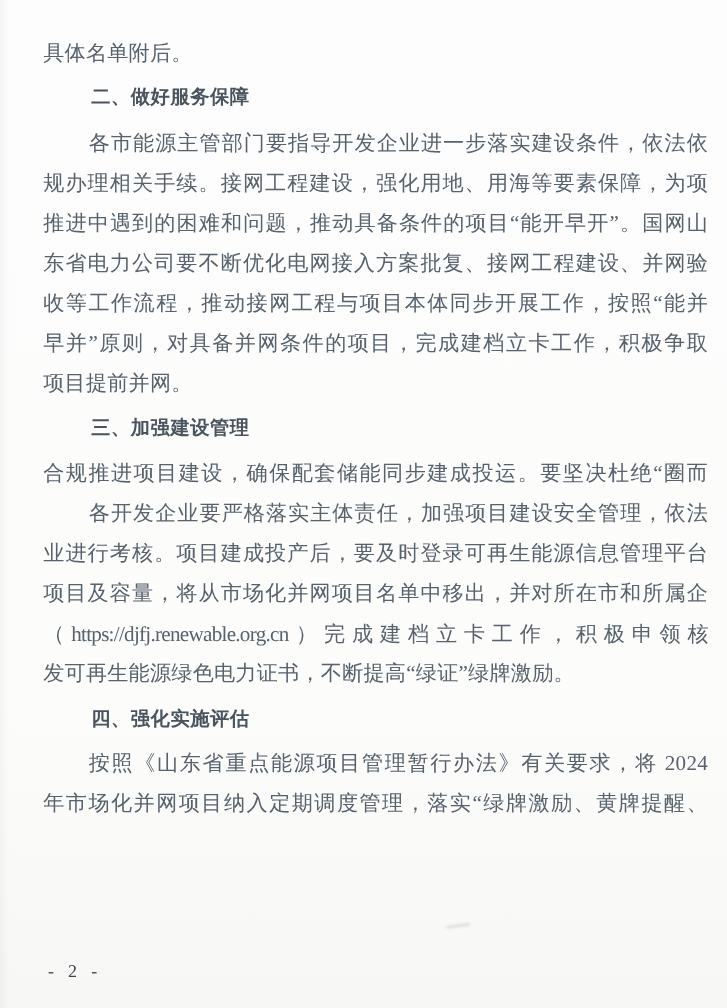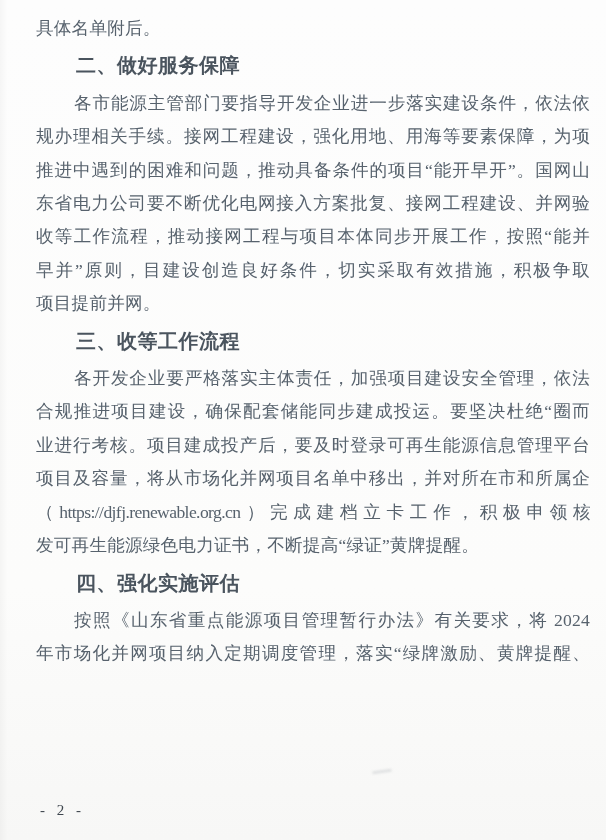--- a/index.html
+++ b/index.html
@@ -9,42 +9,42 @@
     background: #e9e9e9;
   }
   .page {
     position: relative;
     width: 606px; height: 840px;
     background: linear-gradient(180deg, #fdfdfd 0%, #fcfcfb 70%, #f7f7f6 100%);
     overflow: hidden;
   }
   .doc {
     position: absolute;
-    left: 36px; top: 12px;
+    left: 36px; top: 28px;
     width: 554px;
   }
   .line {
     font-size: 17.6px;
     line-height: 33.4px;
     color: #57626d;
     text-align: justify;
     text-align-last: justify;
     white-space: nowrap;
     letter-spacing: 0.2px;
   }
   .line.last {
     text-align-last: left;
     text-align: left;
   }
   .line.indent { text-indent: 38px; }
   .line.tight { letter-spacing: -0.6px; }
   .heading {
     font-family: "Liberation Sans", "DejaVu Sans", sans-serif;
     font-weight: 700;
-    font-size: 20px;
+    font-size: 16px;
     line-height: 33.4px;
     letter-spacing: 0.5px;
     color: #4a545e;
     margin: 4px 0 4px 40px;
     white-space: nowrap;
   }
   .pagenum {
     position: absolute;
     left: 40px; top: 799px;
     font-size: 15px;
@@ -76,30 +76,30 @@
 
   <div class="doc">
     <div class="line last">具体名单附后。</div>
 
     <div class="heading">二、做好服务保障</div>
     <div class="line indent">各市能源主管部门要指导开发企业进一步落实建设条件，依法依</div>
     <div class="line">规办理相关手续。接网工程建设，强化用地、用海等要素保障，为项</div>
     <div class="line">推进中遇到的困难和问题，推动具备条件的项目“能开早开”。国网山</div>
     <div class="line">东省电力公司要不断优化电网接入方案批复、接网工程建设、并网验</div>
     <div class="line">收等工作流程，推动接网工程与项目本体同步开展工作，按照“能并</div>
-    <div class="line">早并”原则，目建设创造良好条件，切实采取有效措施，积极争取</div>
+    <div class="line">早并”原则，对具备并网条件的项目，完成建档立卡工作，积极争取</div>
     <div class="line last">项目提前并网。</div>
 
-    <div class="heading">三、收等工作流程</div>
+    <div class="heading">三、加强建设管理</div>
+    <div class="line">合规推进项目建设，确保配套储能同步建成投运。要坚决杜绝“圈而</div>
     <div class="line indent">各开发企业要严格落实主体责任，加强项目建设安全管理，依法</div>
-    <div class="line">合规推进项目建设，确保配套储能同步建成投运。要坚决杜绝“圈而</div>
     <div class="line">业进行考核。项目建成投产后，要及时登录可再生能源信息管理平台</div>
     <div class="line">项目及容量，将从市场化并网项目名单中移出，并对所在市和所属企</div>
     <div class="line tight">（https://djfj.renewable.org.cn）完成建档立卡工作，积极申领核</div>
-    <div class="line last">发可再生能源绿色电力证书，不断提高“绿证”黄牌提醒。</div>
+    <div class="line last">发可再生能源绿色电力证书，不断提高“绿证”绿牌激励。</div>
 
     <div class="heading">四、强化实施评估</div>
     <div class="line indent">按照《山东省重点能源项目管理暂行办法》有关要求，将 2024</div>
     <div class="line">年市场化并网项目纳入定期调度管理，落实“绿牌激励、黄牌提醒、</div>
   </div>
 
   <div class="pagenum">- 2 -</div>
   <div class="smudge"></div>
 </div>
 

